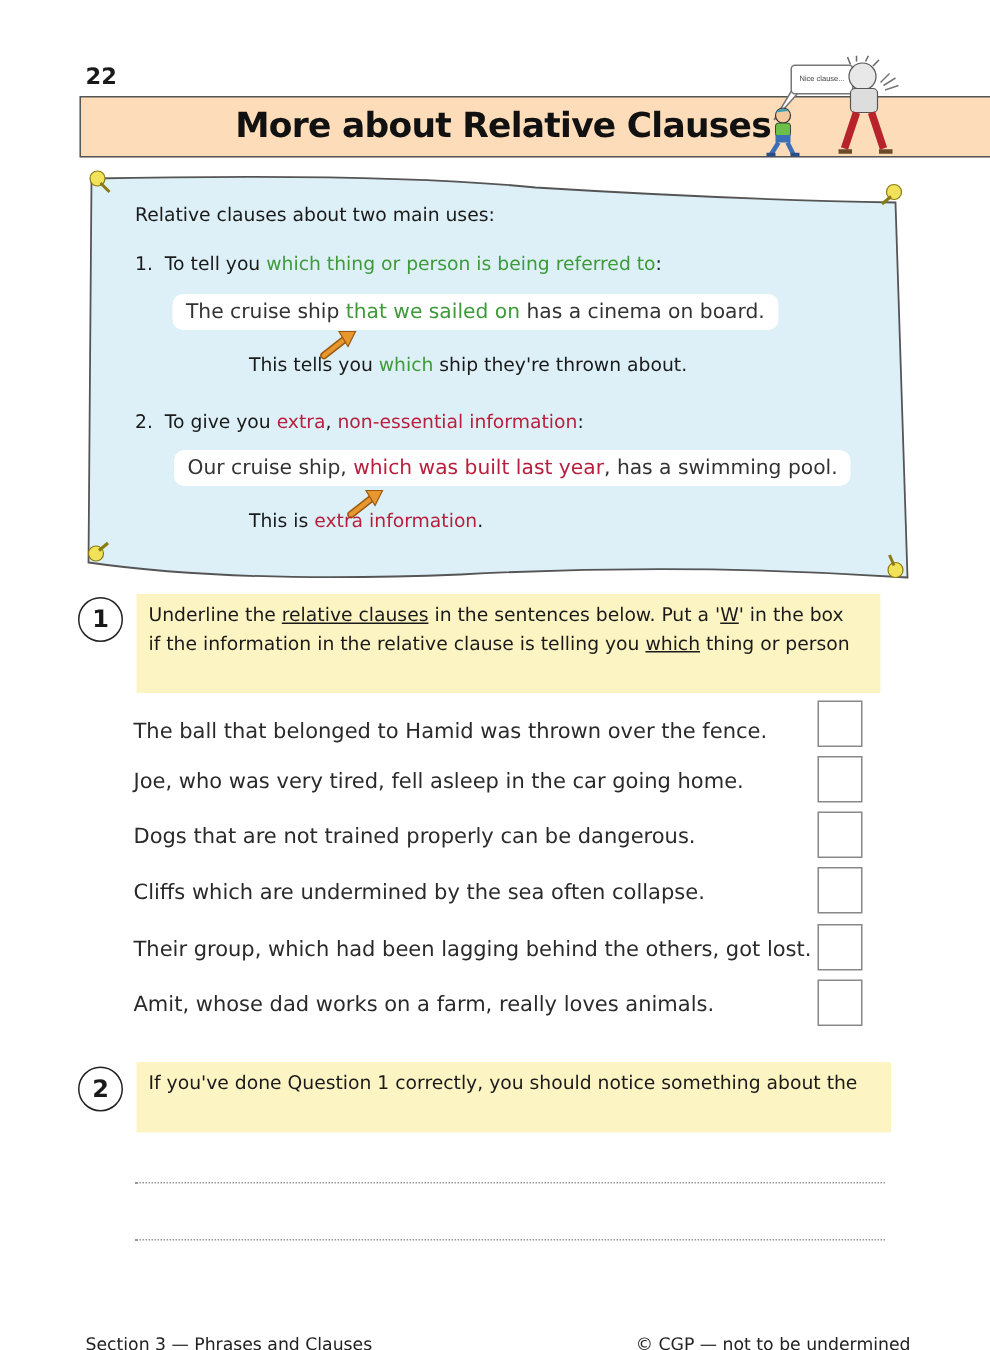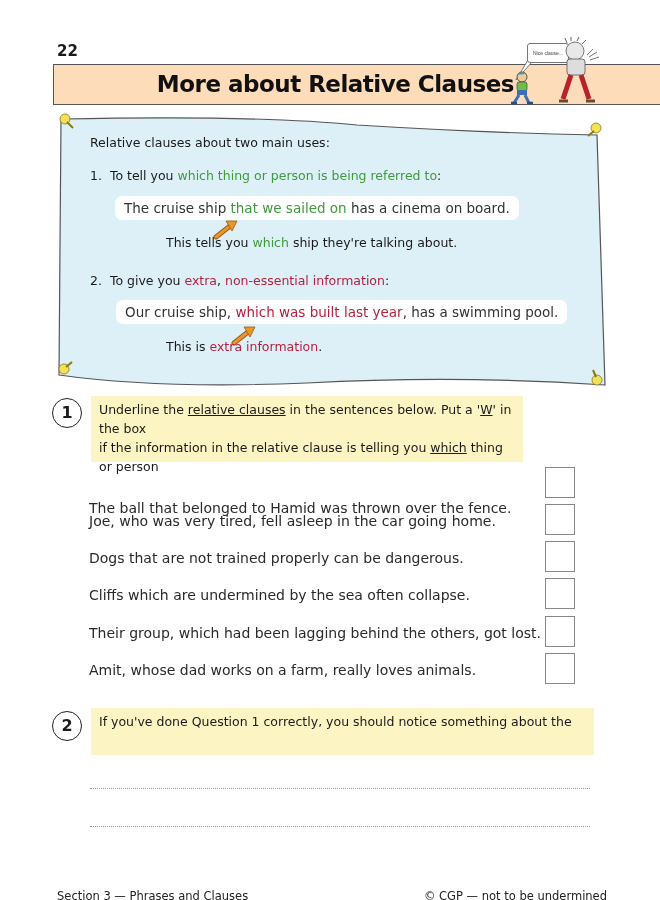--- a/index.html
+++ b/index.html
@@ -102,21 +102,21 @@
   <span>The cruise ship </span><span class="green">that we sailed on</span><span> has a cinema on board.</span>
 </div>
 
 <svg class="arrow-icon" style="left:213px;top:218px;" viewBox="0 0 26 22">
   <path d="M3 19 L17 8" stroke="#9a5a10" stroke-width="5" stroke-linecap="round"></path>
   <path d="M3 19 L17 8" stroke="#e8962e" stroke-width="3" stroke-linecap="round"></path>
   <path d="M13 3 L24 3 L19 13 Z" fill="#e8962e" stroke="#9a5a10" stroke-width="0.8"></path>
 </svg>
 
 <div class="note-line" style="left:166px;top:235px;">
-  <span>This tells you </span><span class="green">which</span><span> ship they're talking about.</span>
+  <span>This tells you </span><span class="green">which</span><span> ship they're thrown about.</span>
 </div>
 
 <div class="use-line" style="top:273px;">
   <span>2.</span>&nbsp;
   <span>To give you </span><span class="red">extra</span><span>, </span><span class="red">non-essential information</span><span>:</span>
 </div>
 
 <div class="example-box" style="left:116px;top:300px;">
   <span>Our cruise ship, </span><span class="red">which was built last year</span><span>, has a swimming pool.</span>
 </div>
@@ -125,26 +125,26 @@
   <path d="M3 19 L17 8" stroke="#9a5a10" stroke-width="5" stroke-linecap="round"></path>
   <path d="M3 19 L17 8" stroke="#e8962e" stroke-width="3" stroke-linecap="round"></path>
   <path d="M13 3 L24 3 L19 13 Z" fill="#e8962e" stroke="#9a5a10" stroke-width="0.8"></path>
 </svg>
 
 <div class="note-line" style="left:166px;top:339px;">
   <span>This is </span><span class="red">extra information</span><span>.</span>
 </div>
 
 <div class="q-circle" style="left:52px;top:398px;">1</div>
-<div class="q-box" style="left:91px;top:396px;width:432px;height:66px;">
+<div class="q-box" style="left:91px;top:396px;width:496px;height:66px;">
   <div><span>Underline the </span><span class="u">relative clauses</span><span> in the sentences below.  Put a '</span><span class="u">W</span><span>' in the box</span></div>
   <div><span>if the information in the relative clause is telling you </span><span class="u">which</span><span> thing or person</span></div>
 </div>
 
-<div class="sentence" style="top:500px;">The ball that belonged to Hamid was thrown over the fence.</div>
+<div class="sentence" style="top:480px;">The ball that belonged to Hamid was thrown over the fence.</div>
 <div class="answer-box" style="top:467px;"></div>
 
 <div class="sentence" style="top:513px;">Joe, who was very tired, fell asleep in the car going home.</div>
 <div class="answer-box" style="top:504px;"></div>
 
 <div class="sentence" style="top:550px;">Dogs that are not trained properly can be dangerous.</div>
 <div class="answer-box" style="top:541px;"></div>
 
 <div class="sentence" style="top:587px;">Cliffs which are undermined by the sea often collapse.</div>
 <div class="answer-box" style="top:578px;"></div>

